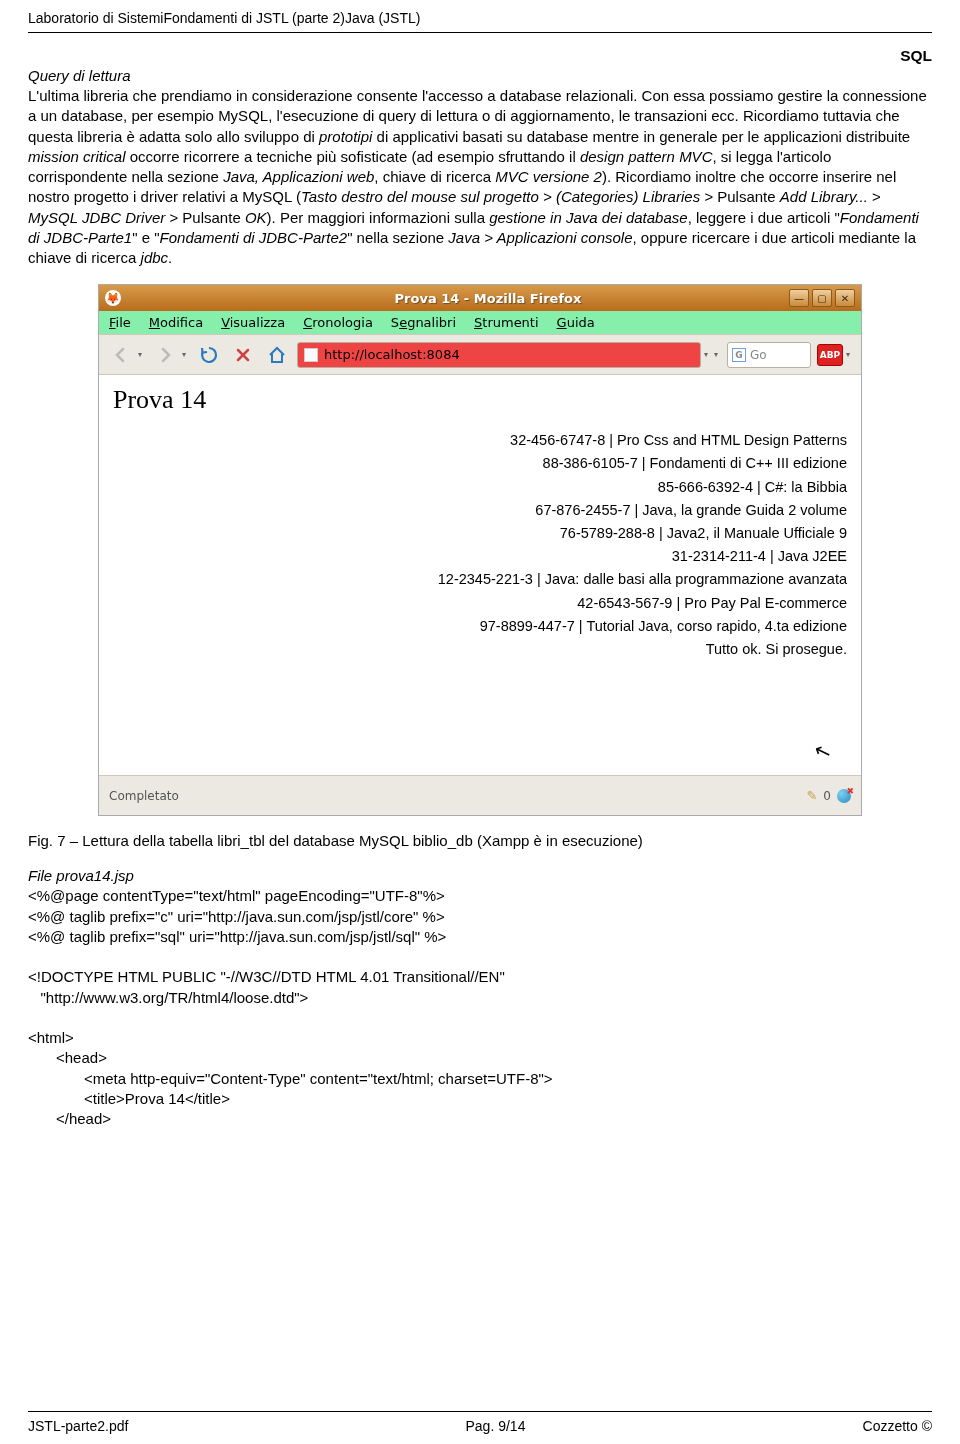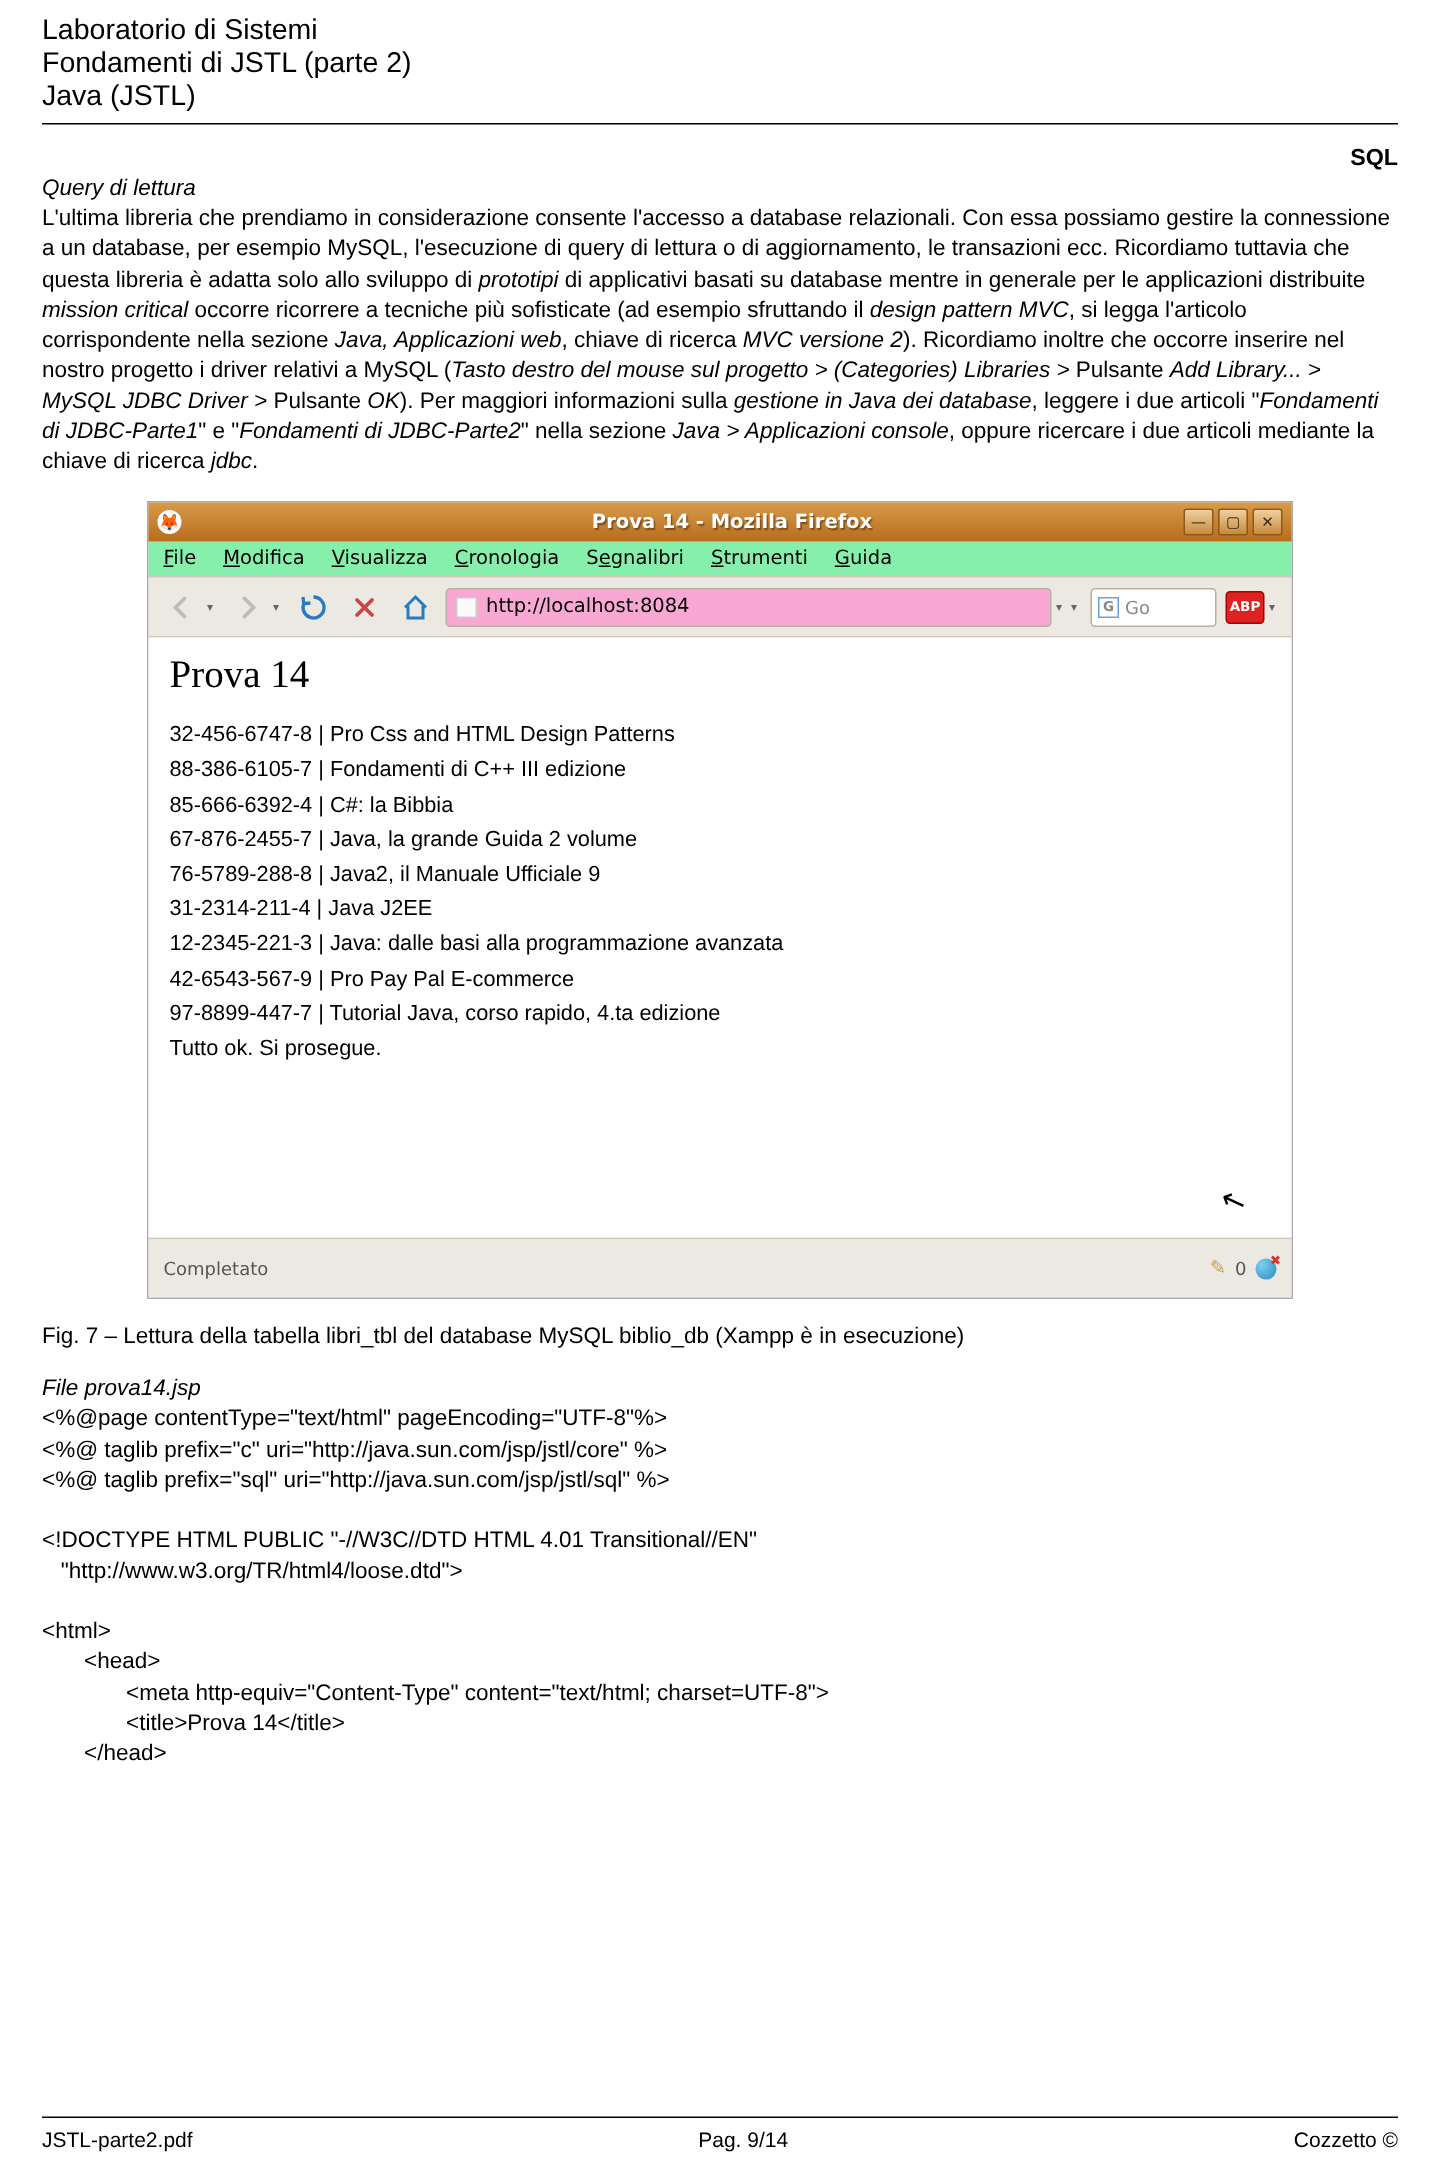--- a/index.html
+++ b/index.html
@@ -9,22 +9,21 @@
     background: #fff;
     color: #000;
     width: 960px;
     height: 1444px;
     position: relative;
   }
   .page-header {
     display: flex;
     justify-content: flex-start;
     padding: 10px 28px 4px 28px;
-    font-size: 19px;
-    flex-direction: column;
+    font-size: 14px;
   }
   .page-header-rule {
     border-top: 1px solid #000;
     margin: 2px 28px 0 28px;
   }
   .content { padding: 14px 28px 0 28px; }
   .sql-heading { text-align: right; font-weight: bold; font-size: 15.5px; }
   .sub-heading { text-align: left; font-style: italic; font-size: 15px; margin-top: 2px; }
   .body-text { font-size: 15px; line-height: 1.35; margin-top: 2px; text-align: left; }
   .italic { font-style: italic; }
@@ -85,21 +84,21 @@
   }
   .tb-btn {
     width: 28px; height: 28px;
     display: flex; align-items: center; justify-content: center;
     font-size: 18px; color: #888;
   }
   .tb-btn.enabled { color: #2a6fb0; }
   .tb-btn svg { display: block; }
   .dd-arrow { font-size: 8px; color: #666; margin-left: -3px; margin-right: 3px; }
   .addrbox {
-    flex: 1; height: 26px; background: #f9a8d4; border: 1px solid #b8b0a2;
+    flex: 1; height: 26px; background: #ef4444; border: 1px solid #b8b0a2;
     display: flex; align-items: center; padding: 0 6px;
     font-size: 13px; overflow: hidden; border-radius: 3px;
   }
   .addrbox-icon { width: 14px; height: 14px; background: #fafafa; border: 1px solid #ccc; margin-right: 6px; flex-shrink: 0; }
   .searchbox {
     width: 84px; height: 26px; background: #fff; border: 1px solid #b8b0a2;
     display: flex; align-items: center; padding: 0 4px;
     font-size: 12px; color: #888; overflow: hidden; border-radius: 3px;
   }
   .g-icon {
@@ -113,21 +112,21 @@
     color: #fff; font-size: 9px; font-weight: bold; border-radius: 3px;
     border: 1px solid #a00;
   }
   .browser-content {
     background: #fff; padding: 10px 14px 20px 14px;
     font-family: Verdana, sans-serif;
     min-height: 400px;
     position: relative;
   }
   .browser-content h2 { font-family: Georgia, serif; font-size: 26px; font-weight: normal; margin-bottom: 14px; }
-  .data-rows { font-family: Verdana, sans-serif; font-size: 14.5px; line-height: 1.6; }
+  .data-rows { font-family: Verdana, sans-serif; font-size: 14.5px; line-height: 1.6; text-align: right; }
   .cursor-arrow {
     position: absolute;
     right: 30px;
     bottom: 12px;
     font-size: 20px;
     transform: rotate(-20deg);
   }
   .statusbar {
     height: 40px; background: #ece9e2; border-top: 1px solid #cfc8bb;
     display: flex; align-items: center; padding: 0 10px;

